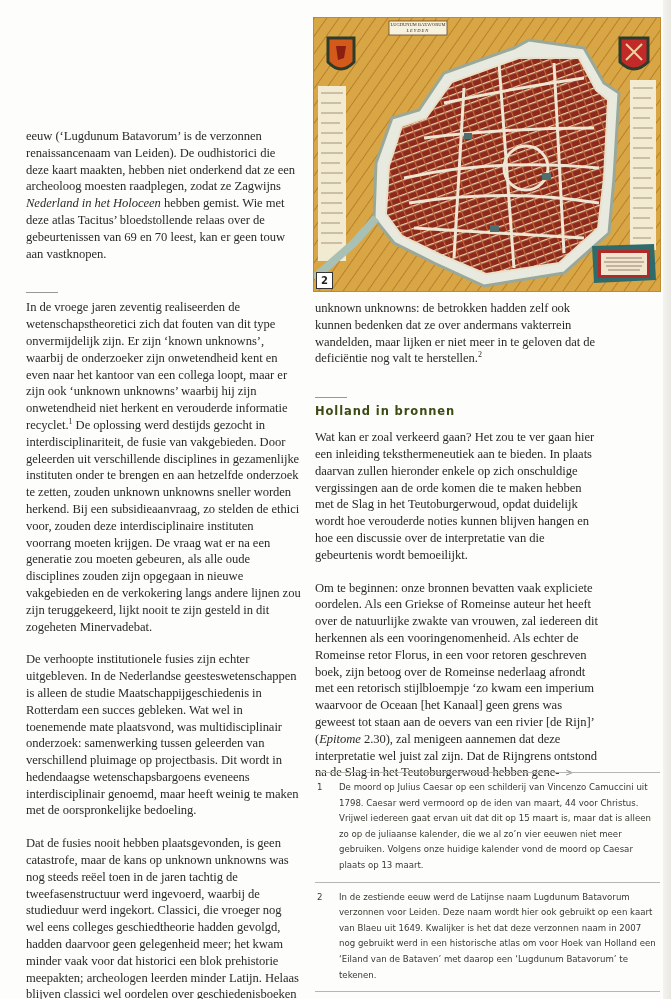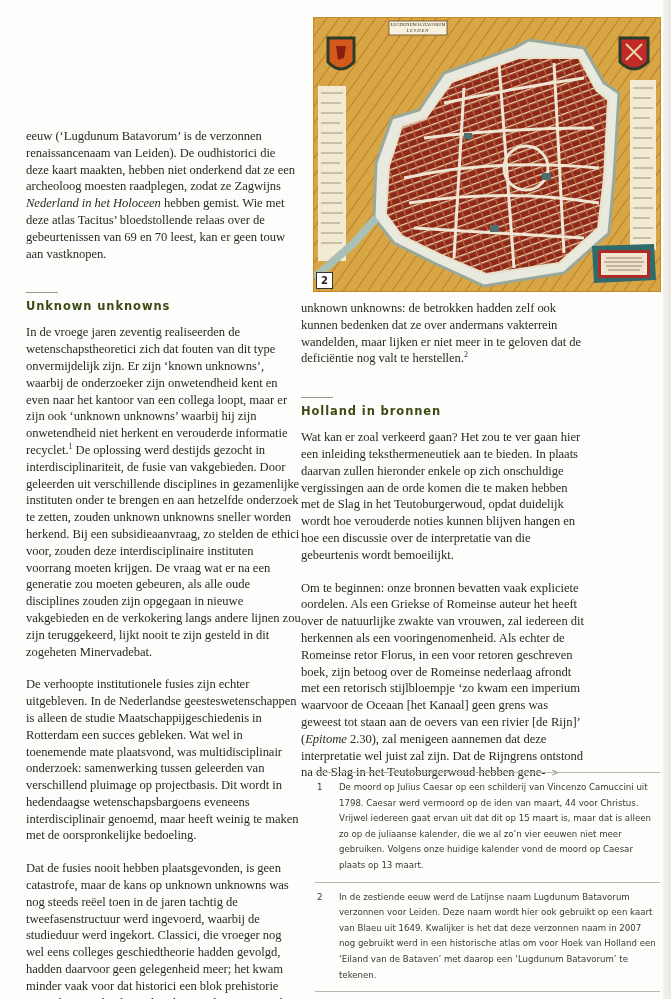--- a/index.html
+++ b/index.html
@@ -7,21 +7,21 @@
     width: 671px; height: 999px; position: relative; overflow: hidden;
     background: #fdfdfb;
     font-family: "Liberation Serif", "DejaVu Serif", serif;
     color: #2b2a26;
   }
   .page-edge {
     position: absolute; top: 0; right: 0; width: 8px; height: 999px;
     background: linear-gradient(to right, #f4f3ef, #e9e8e3);
   }
   .col-left { position: absolute; left: 26px; top: 128px; width: 275px; }
-  .col-right { position: absolute; left: 301px; top: 300px; width: 285px; }
+  .col-right { position: absolute; left: 315px; top: 300px; width: 285px; }
   .para {
     font-size: 12.6px; line-height: 16.8px; margin: 0; letter-spacing: -0.05px;
     white-space: pre-line;
   }
   .para + .para { margin-top: 16px; }
   .section-rule { width: 32px; height: 1px; background: #9a9a92; margin: 0 0 6px 0; }
   .section-heading {
     font-family: "DejaVu Sans", "Liberation Sans", sans-serif;
     font-weight: bold; font-size: 11.5px; letter-spacing: 0.9px;
     color: #3c4a14; margin: 0 0 11px 0;
@@ -166,21 +166,20 @@
     <div style="font-style:italic;letter-spacing:1px;">LEYDEN</div>
   </div>
   <div class="fig-num">2</div>
 </div>
 
 <div class="col-left">
   <p class="para"><span>eeuw (‘Lugdunum Batavorum’ is de verzonnen renaissancenaam van Leiden). De oudhistorici die deze kaart maakten, hebben niet onderkend dat ze een archeoloog moesten raadplegen, zodat ze Zagwijns </span><i>Nederland in het Holoceen</i><span> hebben gemist. Wie met deze atlas Tacitus’ bloedstollende relaas over de gebeurtenissen van 69 en 70 leest, kan er geen touw aan vastknopen.</span></p>
 
   <div class="left-sec">
     <div class="section-rule"></div>
-    <h2 class="section-heading">Unknown unknowns</h2>
     <p class="para"><span>In de vroege jaren zeventig realiseerden de wetenschapstheoretici zich dat fouten van dit type onvermijdelijk zijn. Er zijn ‘known unknowns’, waarbij de onderzoeker zijn onwetendheid kent en even naar het kantoor van een collega loopt, maar er zijn ook ‘unknown unknowns’ waarbij hij zijn onwetendheid niet herkent en verouderde informatie recyclet.</span><sup>1</sup><span> De oplossing werd destijds gezocht in interdisciplinariteit, de fusie van vakgebieden. Door geleerden uit verschillende disciplines in gezamenlijke instituten onder te brengen en aan hetzelfde onderzoek te zetten, zouden unknown unknowns sneller worden herkend. Bij een subsidieaanvraag, zo stelden de ethici voor, zouden deze interdisciplinaire instituten voorrang moeten krijgen. De vraag wat er na een generatie zou moeten gebeuren, als alle oude disciplines zouden zijn opgegaan in nieuwe vakgebieden en de verkokering langs andere lijnen zou zijn teruggekeerd, lijkt nooit te zijn gesteld in dit zogeheten Minervadebat.</span></p>
     <p class="para">De verhoopte institutionele fusies zijn echter uitgebleven. In de Nederlandse geesteswetenschappen is alleen de studie Maatschappijgeschiedenis in Rotterdam een succes gebleken. Wat wel in toenemende mate plaatsvond, was multidisciplinair onderzoek: samenwerking tussen geleerden van verschillend pluimage op projectbasis. Dit wordt in hedendaagse wetenschapsbargoens eveneens interdisciplinair genoemd, maar heeft weinig te maken met de oorspronkelijke bedoeling.</p>
     <p class="para">Dat de fusies nooit hebben plaatsgevonden, is geen catastrofe, maar de kans op unknown unknowns was nog steeds reëel toen in de jaren tachtig de tweefasenstructuur werd ingevoerd, waarbij de studieduur werd ingekort. Classici, die vroeger nog wel eens colleges geschiedtheorie hadden gevolgd, hadden daarvoor geen gelegenheid meer; het kwam minder vaak voor dat historici een blok prehistorie meepakten; archeologen leerden minder Latijn. Helaas blijven classici wel oordelen over geschiedenisboeken (met vaak desastreuze gevolgen), negeren oudhistorici een Zagwijn (met het al genoemde resultaat) en gaan archeologen door met het citeren van bronnen (vaak opvallend naïef). Mogelijk heeft zich zelfs een zekere onverschilligheid van de ontmoedigde onderzoekers meester gemaakt, want de drie voorbeelden uit de vorige volzin zijn bepaald geen</p>
   </div>
 </div>
 
 <div class="col-right">
   <p class="para"><span>unknown unknowns: de betrokken hadden zelf ook kunnen bedenken dat ze over andermans vakterrein wandelden, maar lijken er niet meer in te geloven dat de deficiëntie nog valt te herstellen.</span><sup>2</sup></p>
 
   <div class="right-sec">

